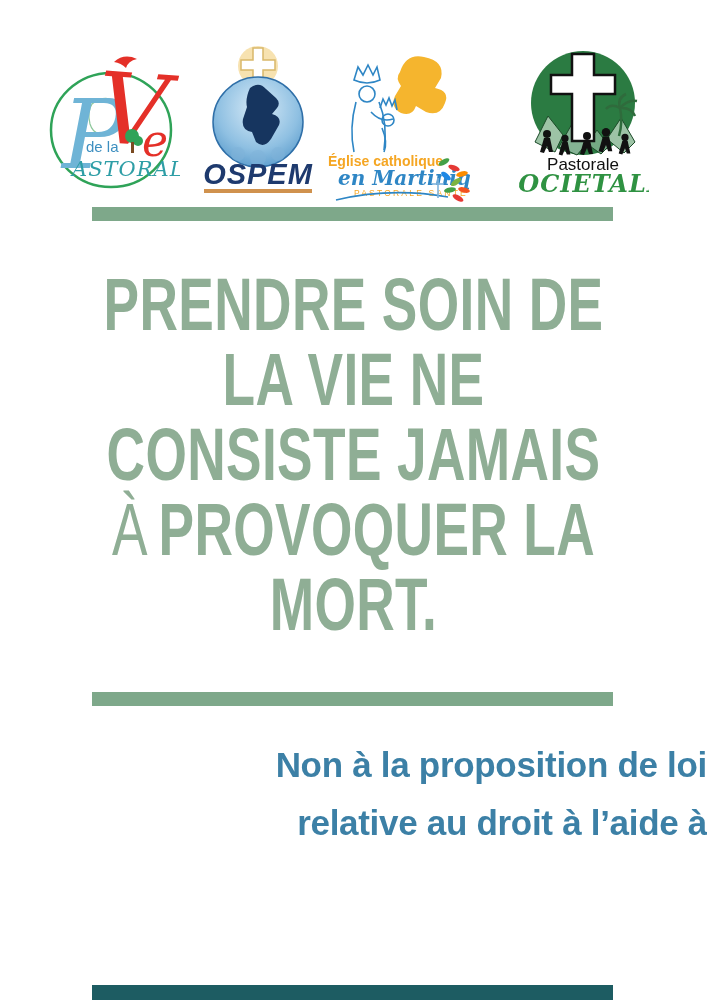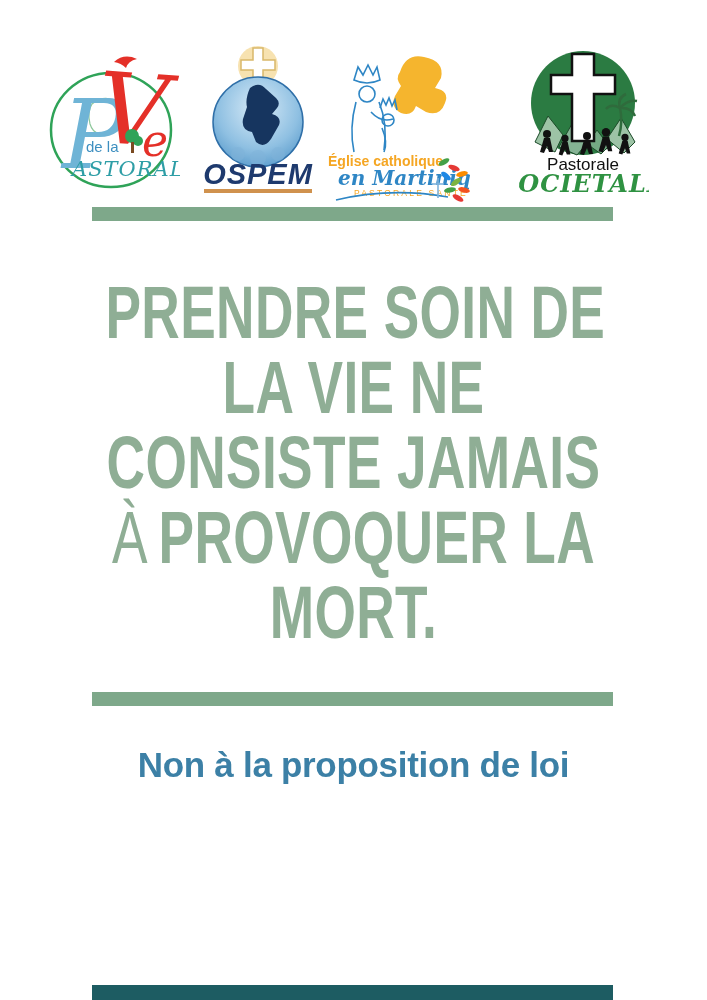--- a/index.html
+++ b/index.html
@@ -14,36 +14,36 @@
   #logo-ospem{left:194px;top:42px;width:128px;height:156px;font-style:italic;}
   #logo-eglise{left:328px;top:50px;width:142px;height:152px;}
   #logo-societale{left:506px;top:46px;width:132px;height:152px;margin-left:11px;}
   
   .divider{position:absolute;left:92px;width:521px;height:14px;background:#7ea88a;}
   #divider-top{top:207px;}
   #divider-bottom{top:692px;}
   #bottom-bar{position:absolute;left:92px;top:985px;width:521px;height:15px;background:#1d5c62;}
   
   .headline{
-    position:absolute;top:266px;left:0;right:0;margin:9px;
+    position:absolute;top:266px;left:0;right:0;margin:1px;
     text-align:center;color:#8fae95;font-weight:700;
   }
   .hl-line{
     display:block;font-size:74px;line-height:75px;white-space:nowrap;
     transform:scaleX(0.72);transform-origin:50% 50%;
     letter-spacing:0.5px;
   }
   .hl-accent{font-weight:400;margin-right:0.20em;}
   
   .subheadline{
     position:absolute;top:736px;left:0;right:0;margin:0;
     text-align:center;color:#3c80a6;font-weight:700;
     font-size:35px;line-height:58px;letter-spacing:-0.3px;
   }
-  .sub-line{display:block;}
+  .sub-line{display:block;text-align:right;}
   
   text{font-family:"Liberation Sans","DejaVu Sans",sans-serif;}
   .script{font-family:"DejaVu Serif",serif;font-style:italic;}
 </style>
 </head>
 <body>
 
 <div class="poster">
 
   <div class="logo" id="logo-pastorale-vie">
@@ -168,17 +168,18 @@
     <span class="hl-line">LA VIE NE</span>
     <span class="hl-line">CONSISTE JAMAIS</span>
     <span class="hl-line"><span class="hl-accent">À</span><span>PROVOQUER LA</span></span>
     <span class="hl-line">MORT.</span>
   </h1>
 
   <div class="divider" id="divider-bottom"></div>
 
   <p class="subheadline">
     <span class="sub-line">Non à la proposition de loi</span>
+    <span class="sub-line">relative au droit à l’aide à</span>
   </p>
 
   <div id="bottom-bar"></div>
 
 </div>
 
 </body></html>

